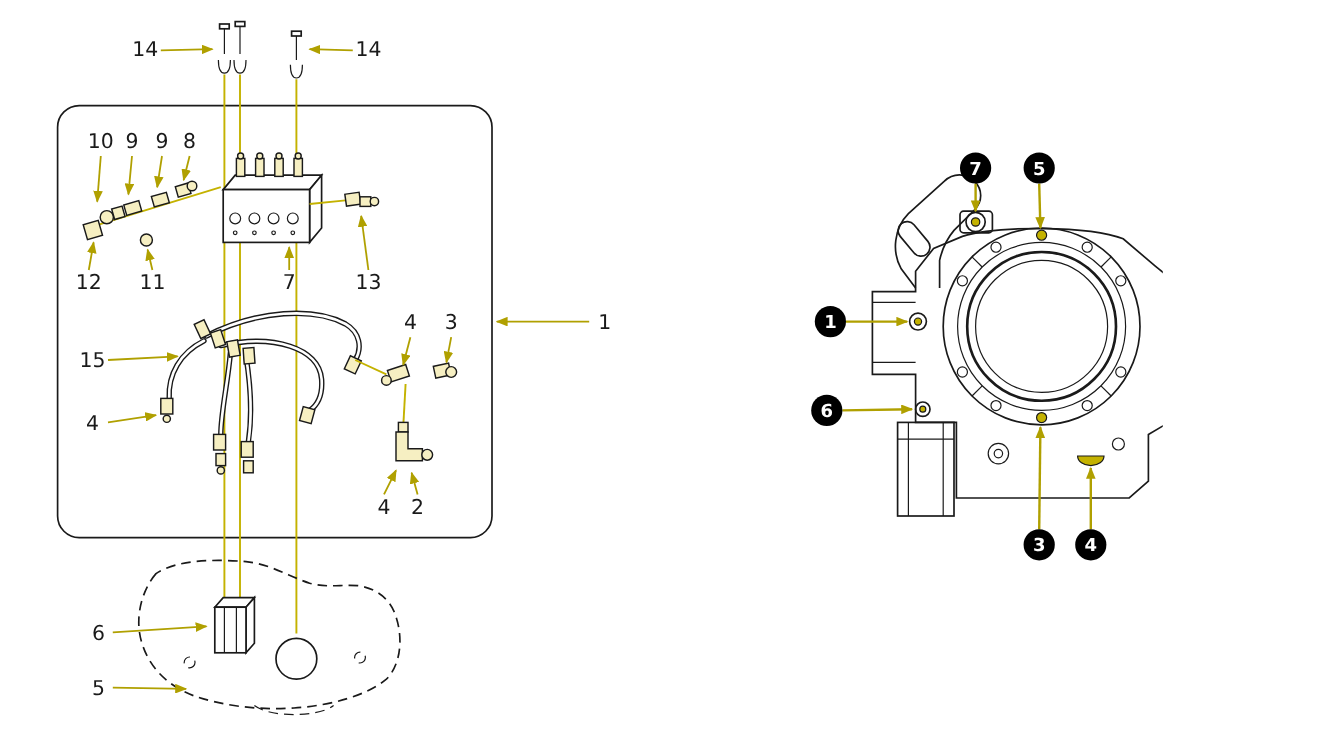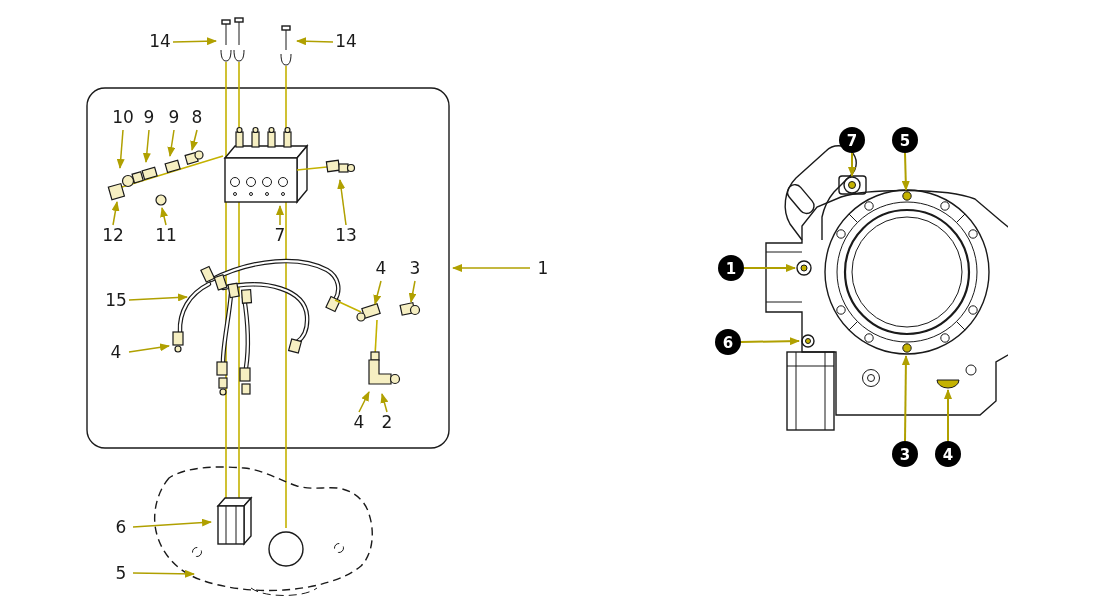--- a/index.html
+++ b/index.html
@@ -1,21 +1,20 @@
 <!DOCTYPE html>
 <html style="--background: #ffffff; --ink: #1a1a1a; --leader: #b0a000; --highlight: #c4b200; --fitting_fill: #f6efc2; --callout_bg: #000000; --callout_text: #ffffff;"><head>
 <meta charset="utf-8">
 <style>
   html,body{margin:0;padding:0;background:#fff;}
   .canvas{
     position:relative;width:969px;height:608px;
     background:var(--background,#ffffff);
     font-family:"DejaVu Sans",sans-serif;
     overflow:hidden;
-    margin-left:39px;
   }
   svg{display:block;}
   text.lbl{font-family:"DejaVu Sans",sans-serif;font-size:17px;fill:var(--ink,#1a1a1a);}
   text.callout-num{font-family:"DejaVu Sans",sans-serif;font-size:15px;font-weight:bold;fill:var(--callout_text,#ffffff);}
   .ink{stroke:var(--ink,#1a1a1a);fill:none;stroke-width:1.4;}
   .ink-thin{stroke:var(--ink,#1a1a1a);fill:none;stroke-width:1;}
   .inkfill{stroke:var(--ink,#1a1a1a);fill:#ffffff;stroke-width:1.4;}
   .dashed{stroke-dasharray:8 5;}
   .hl{stroke:var(--highlight,#c0ae00);fill:none;stroke-width:1.6;}
   .leader{stroke:var(--leader,#b8a400);fill:none;stroke-width:1.5;}

